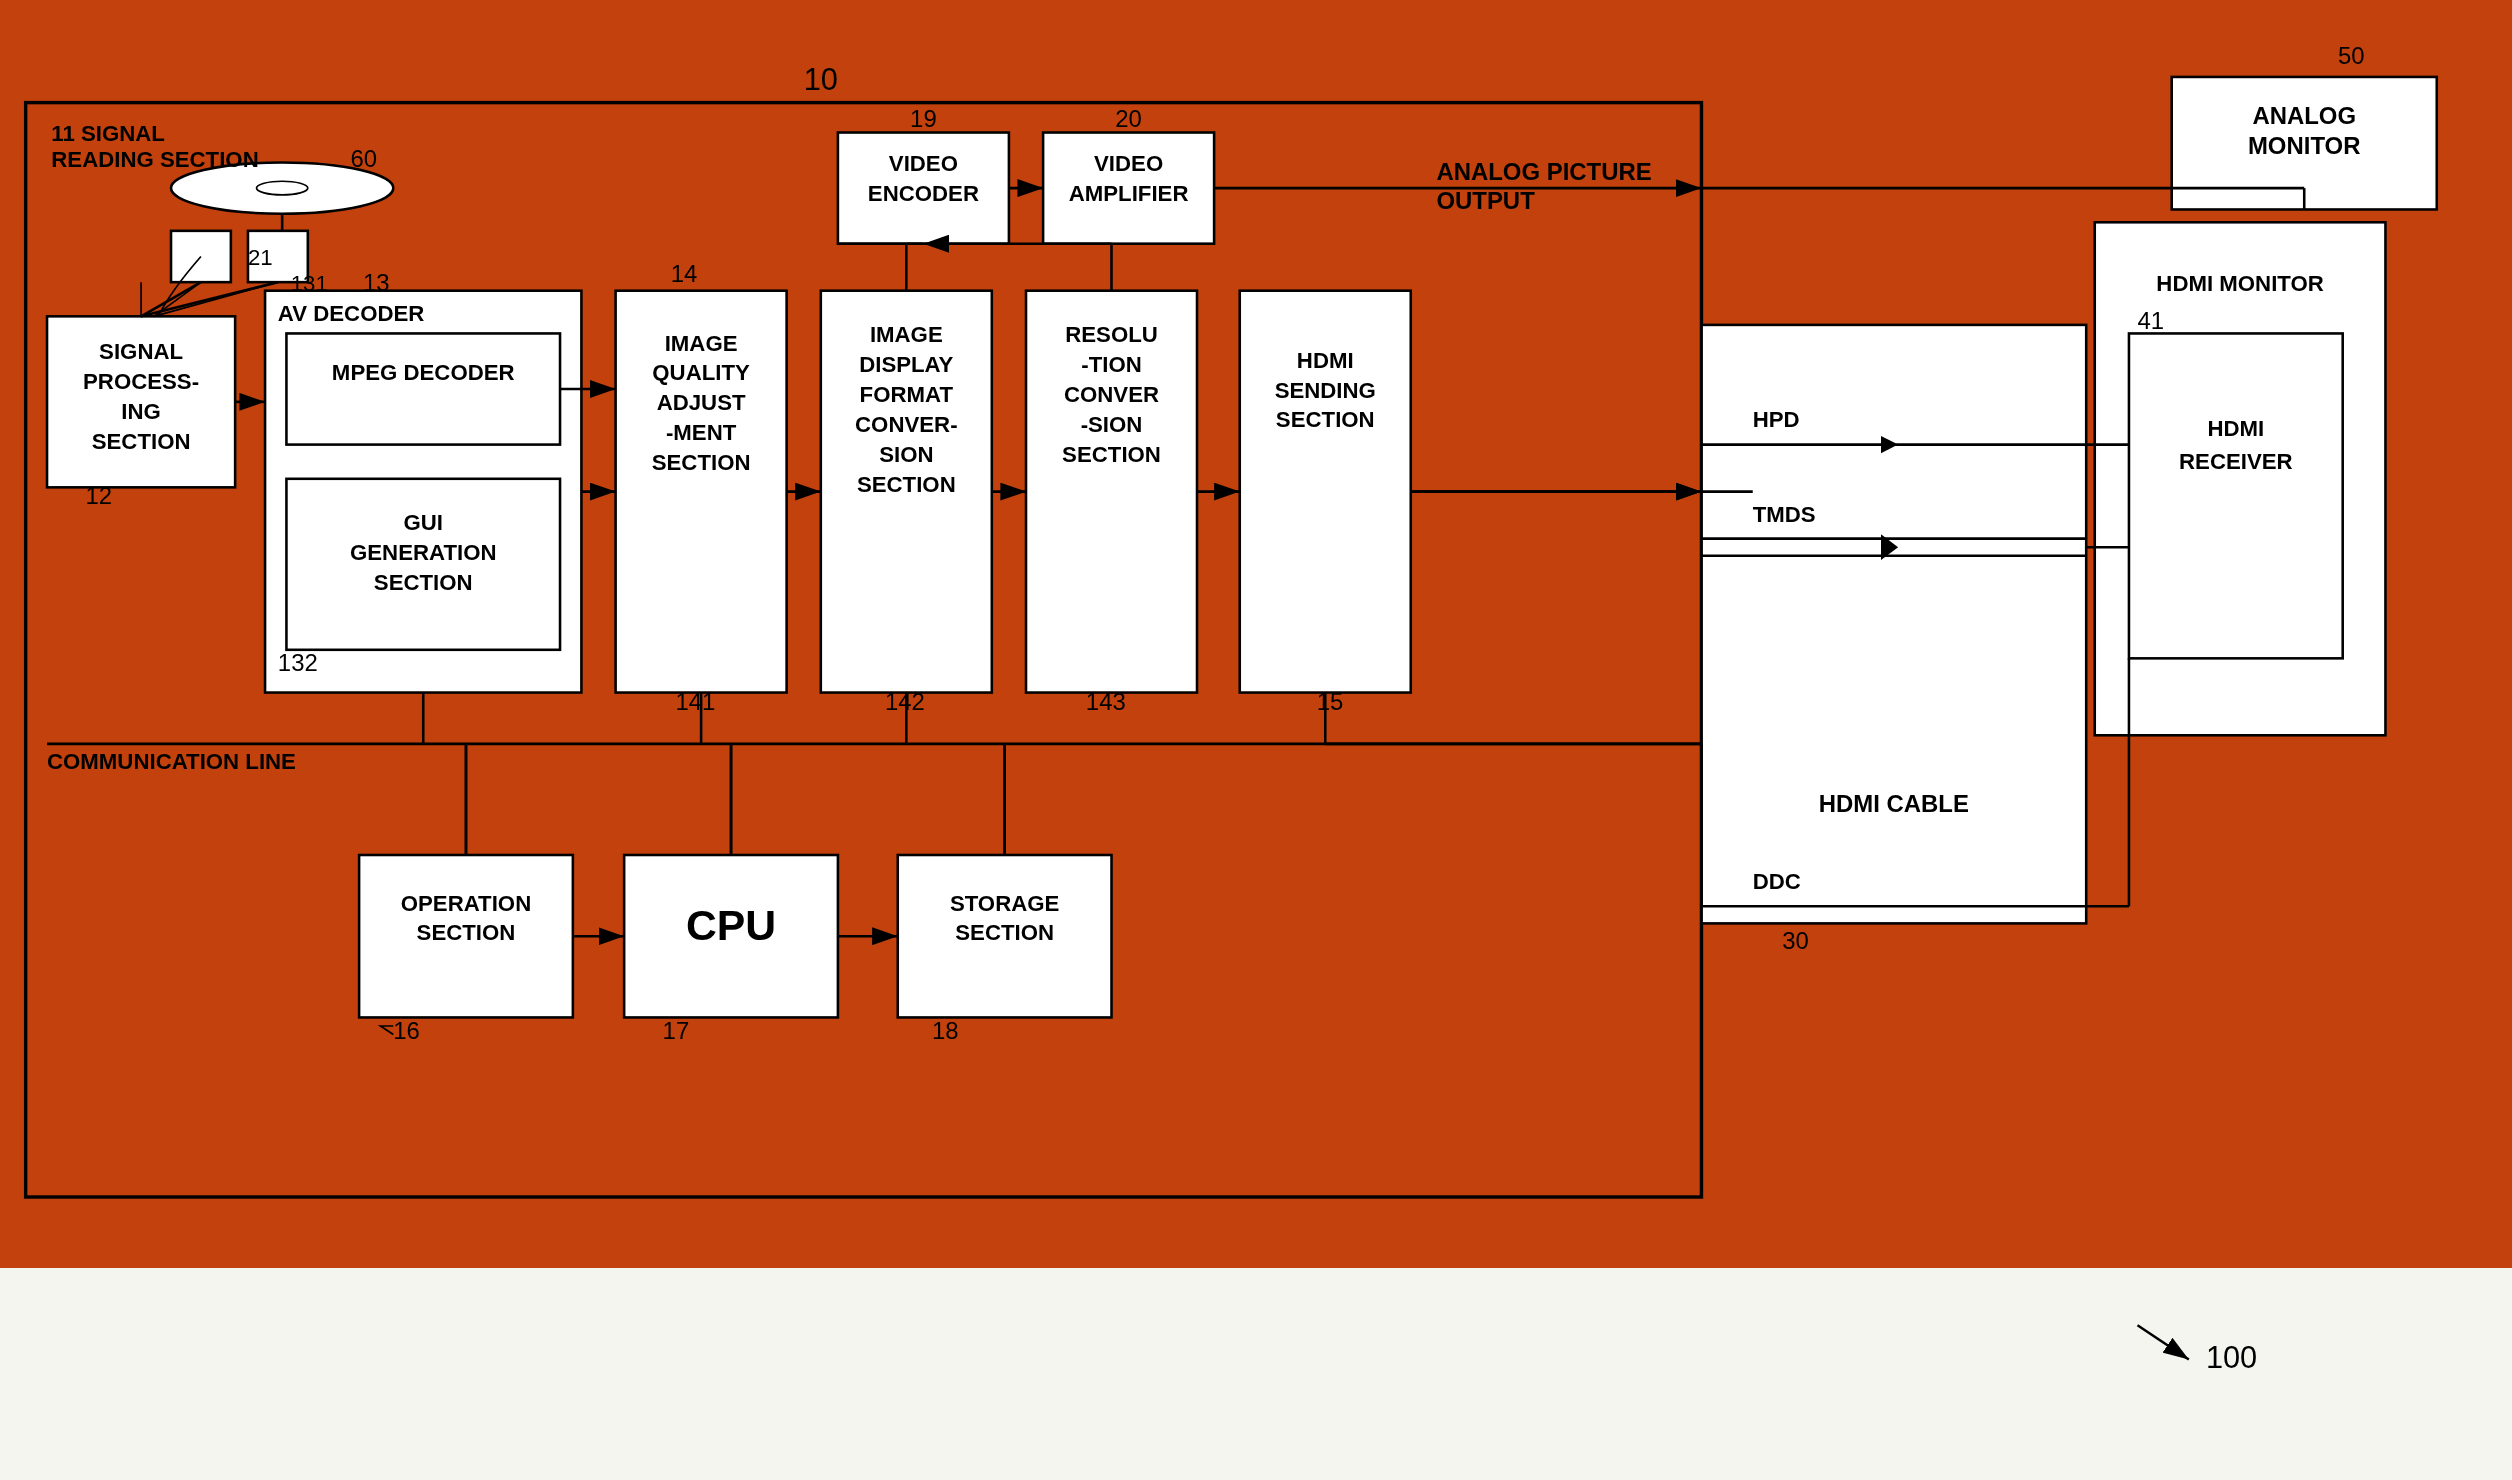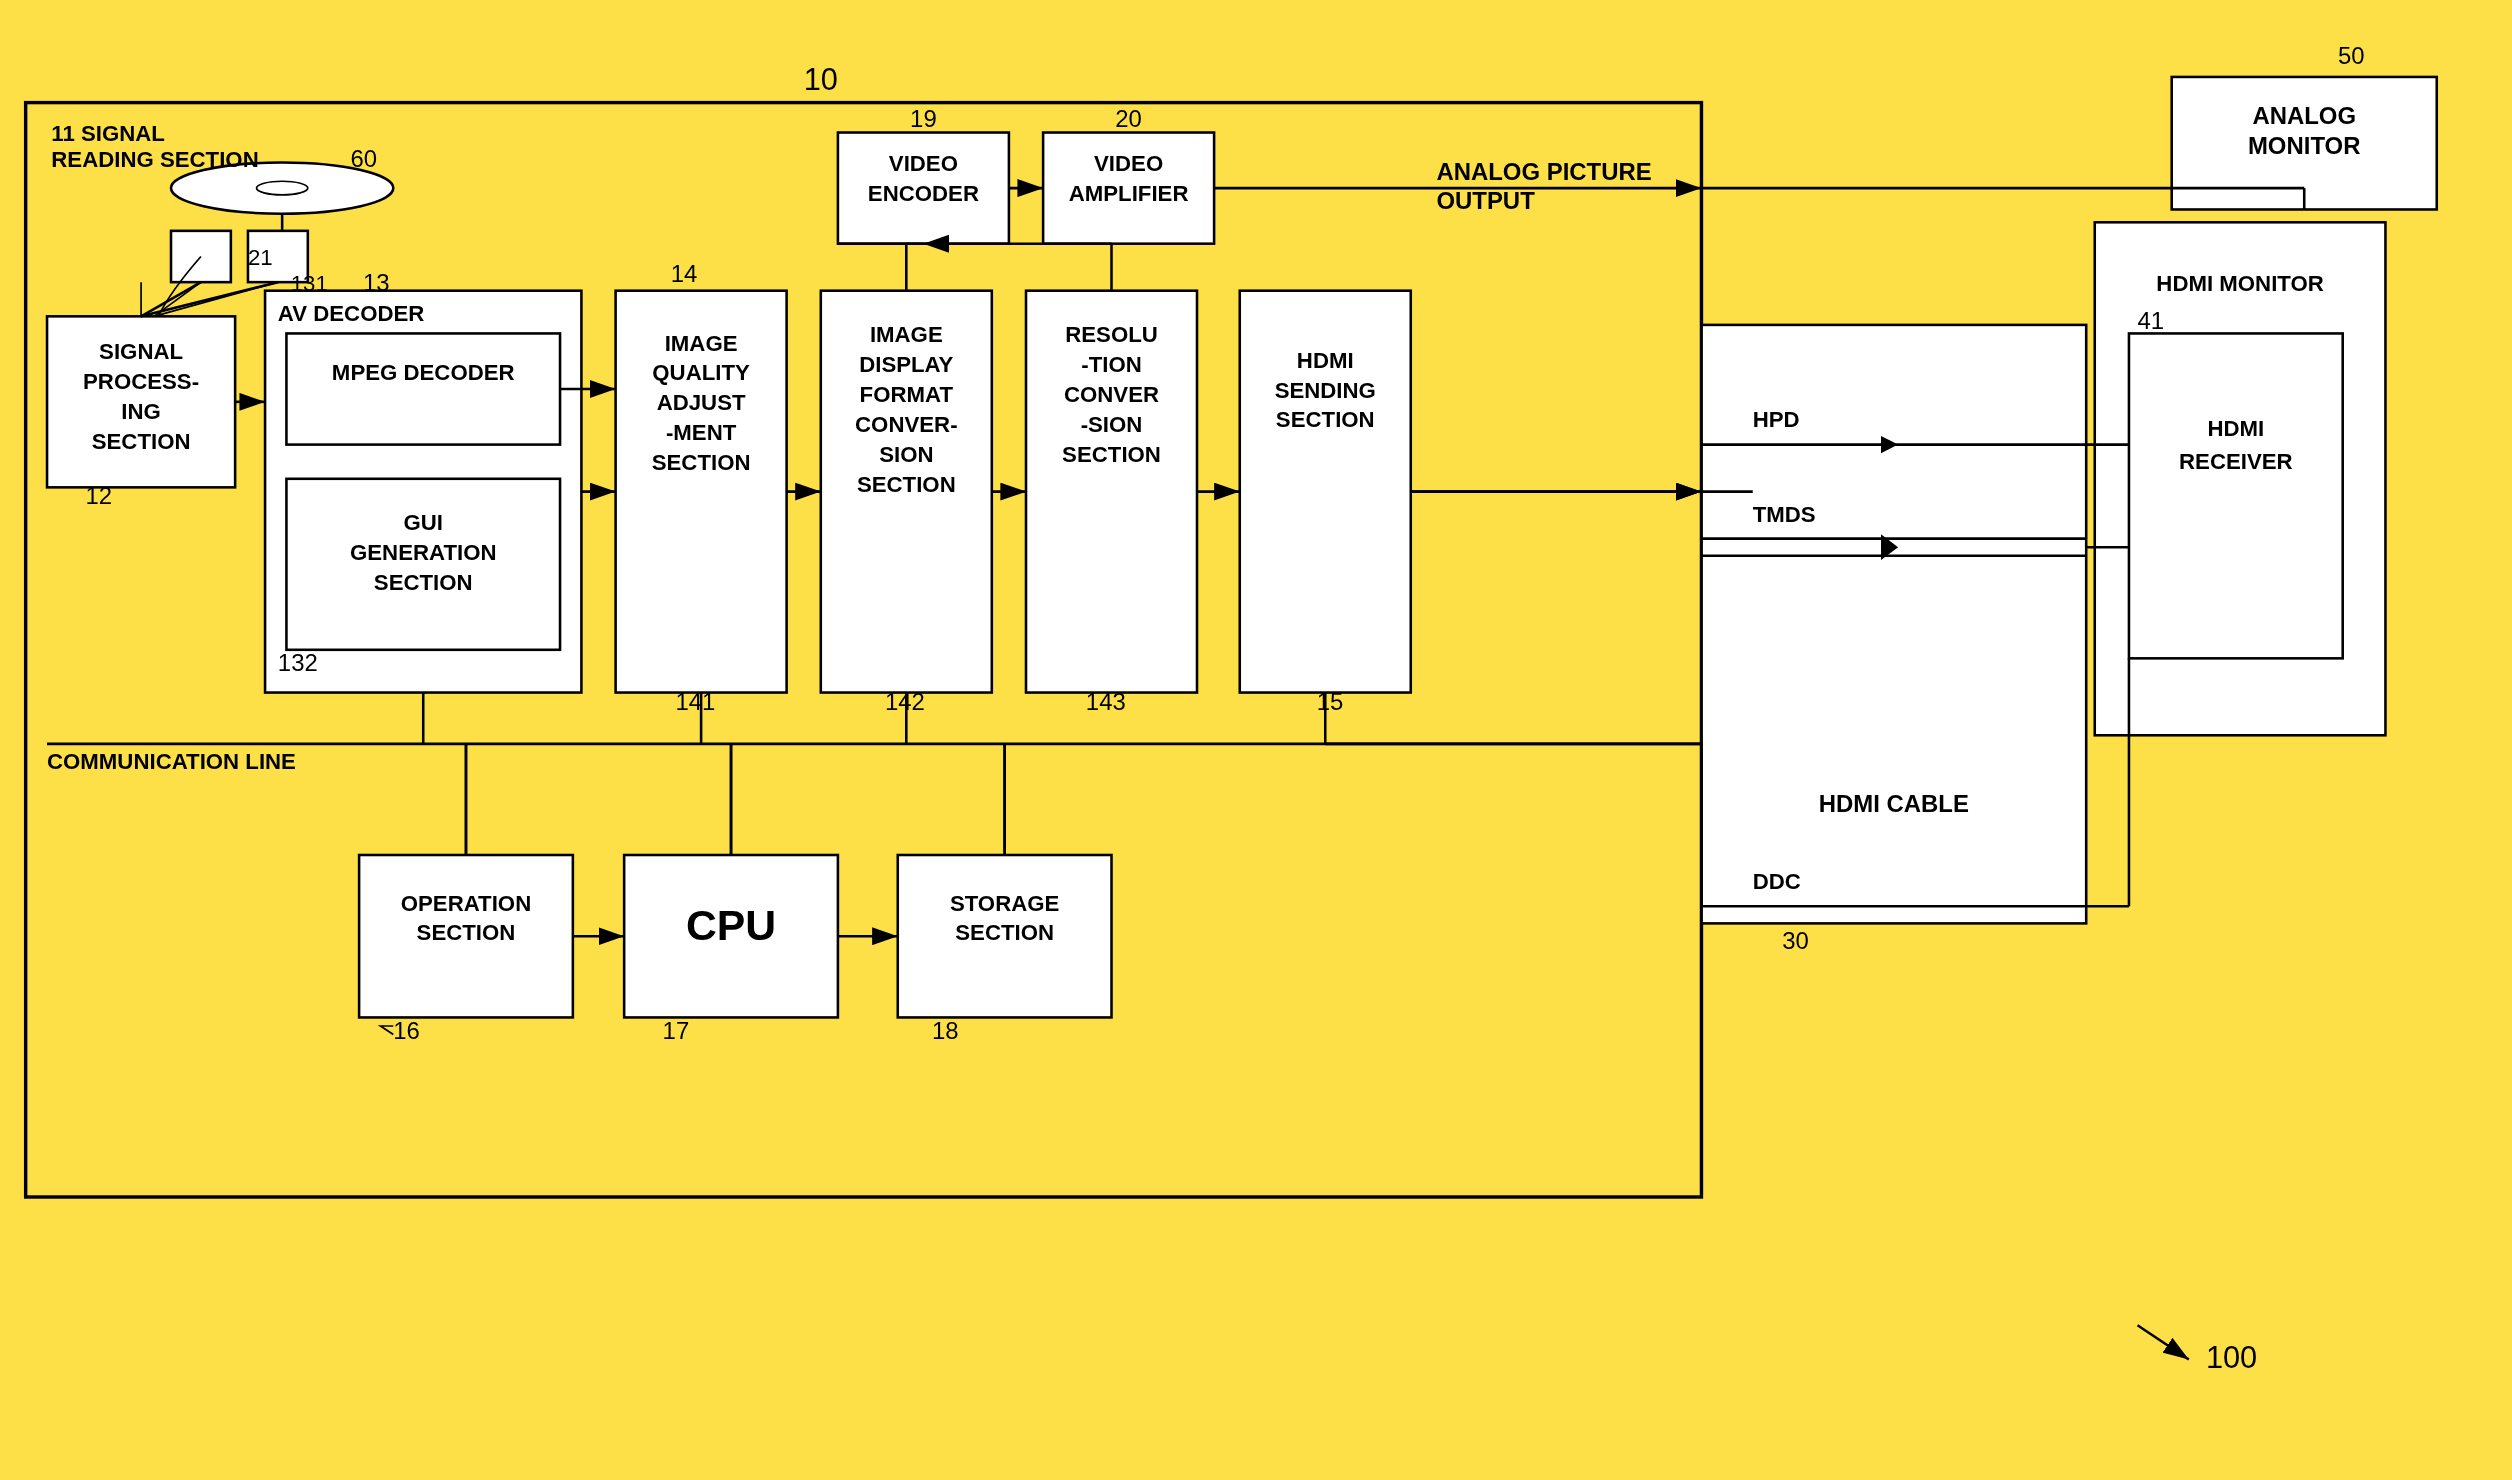--- a/index.html
+++ b/index.html
@@ -9,22 +9,22 @@
       width: 2512px;
       height: 1480px;
       position: relative;
       overflow: hidden;
     }
 
     .diagram-container {
       position: absolute;
       top: 0; left: 0;
       width: 2512px;
-      height: 1480px;
-      background: #fde047;
+      height: 1268px;
+      background: #c2410c;
     }
 
     svg.main-svg {
       position: absolute;
       top: 0; left: 0;
       width: 2512px;
       height: 1480px;
     }
   </style>
 </head>

